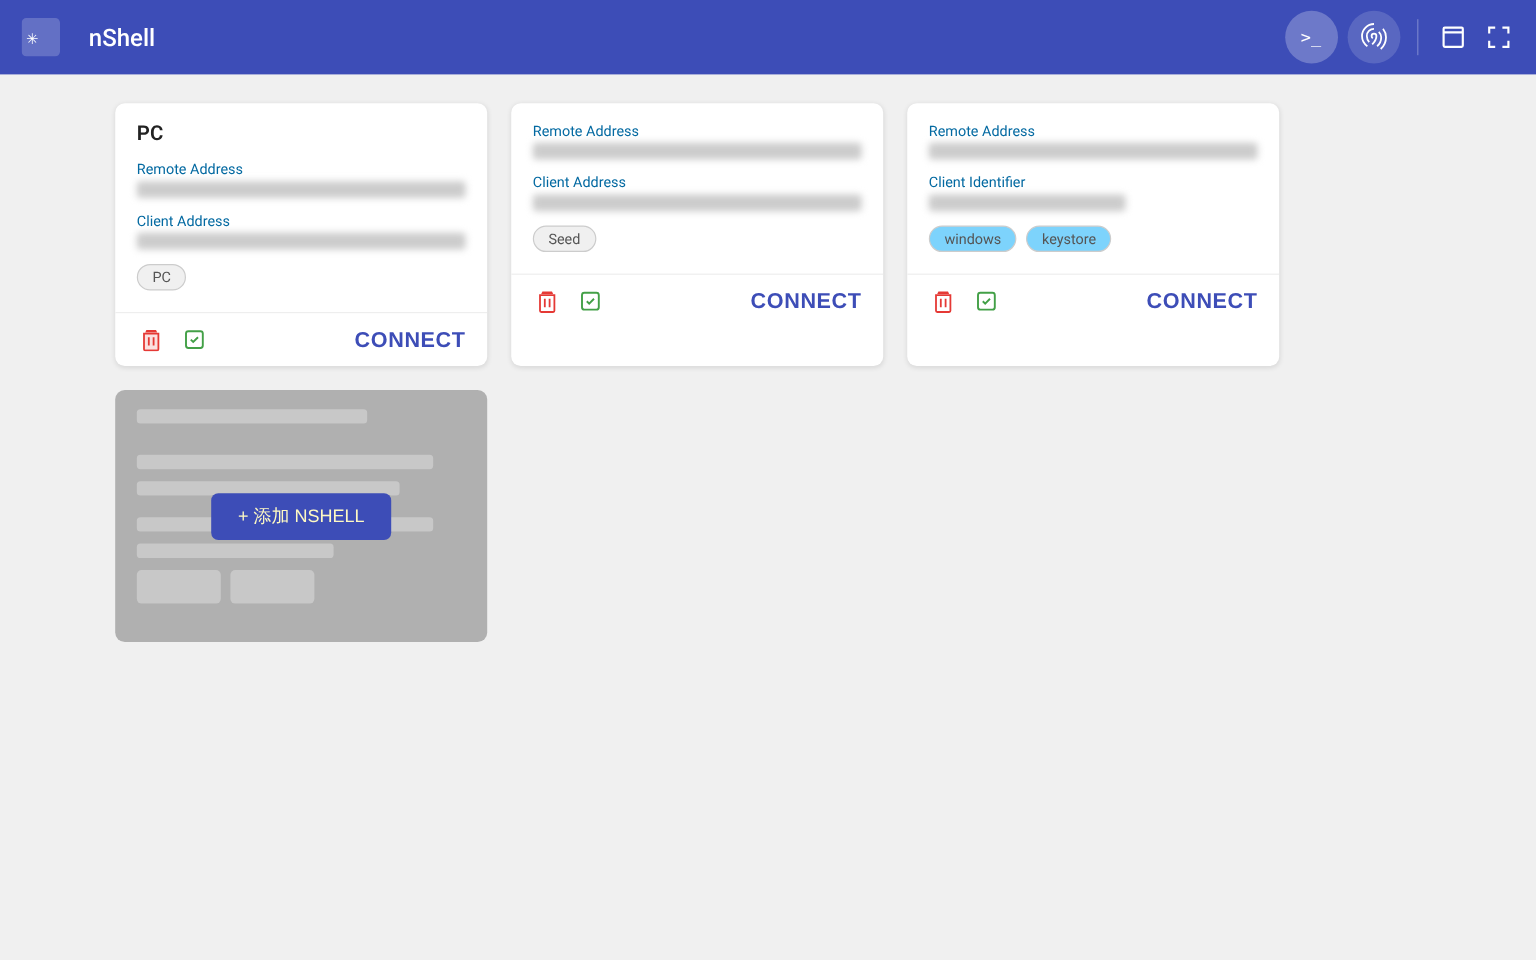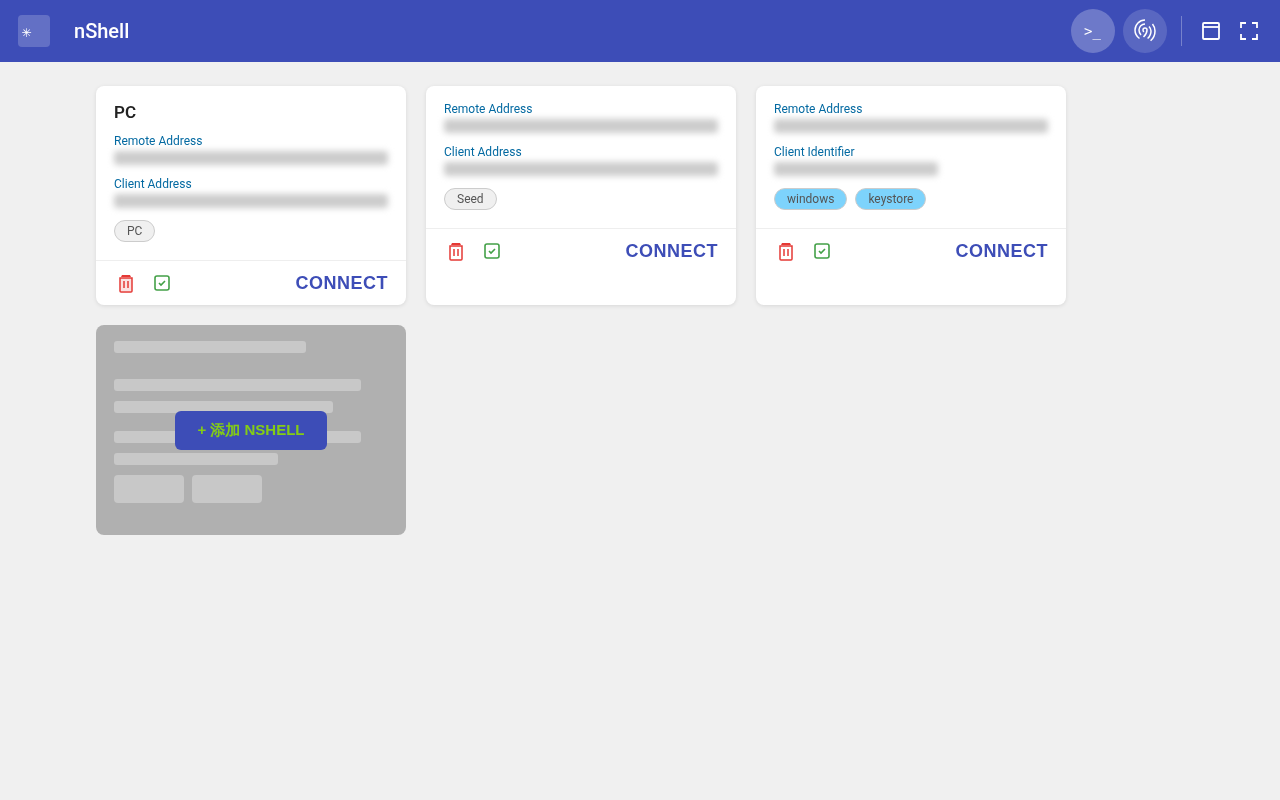--- a/index.html
+++ b/index.html
@@ -199,26 +199,26 @@
       border-radius: 4px;
       display: inline-block;
       margin-right: 8px;
     }
     .placeholder-row {
       display: flex;
       margin-top: 8px;
     }
     .add-button {
       background: #3d4db7;
-      color: #84cc16;
+      color: #fef9c3;
       border: none;
       border-radius: 6px;
       padding: 10px 22px;
       font-size: 15px;
-      font-weight: 700;
+      font-weight: 400;
       cursor: pointer;
       z-index: 1;
       position: relative;
     }
 
     
     .trash-icon { color: #e53935; }
     .edit-icon { color: #43a047; }
   </style>
 </head>

